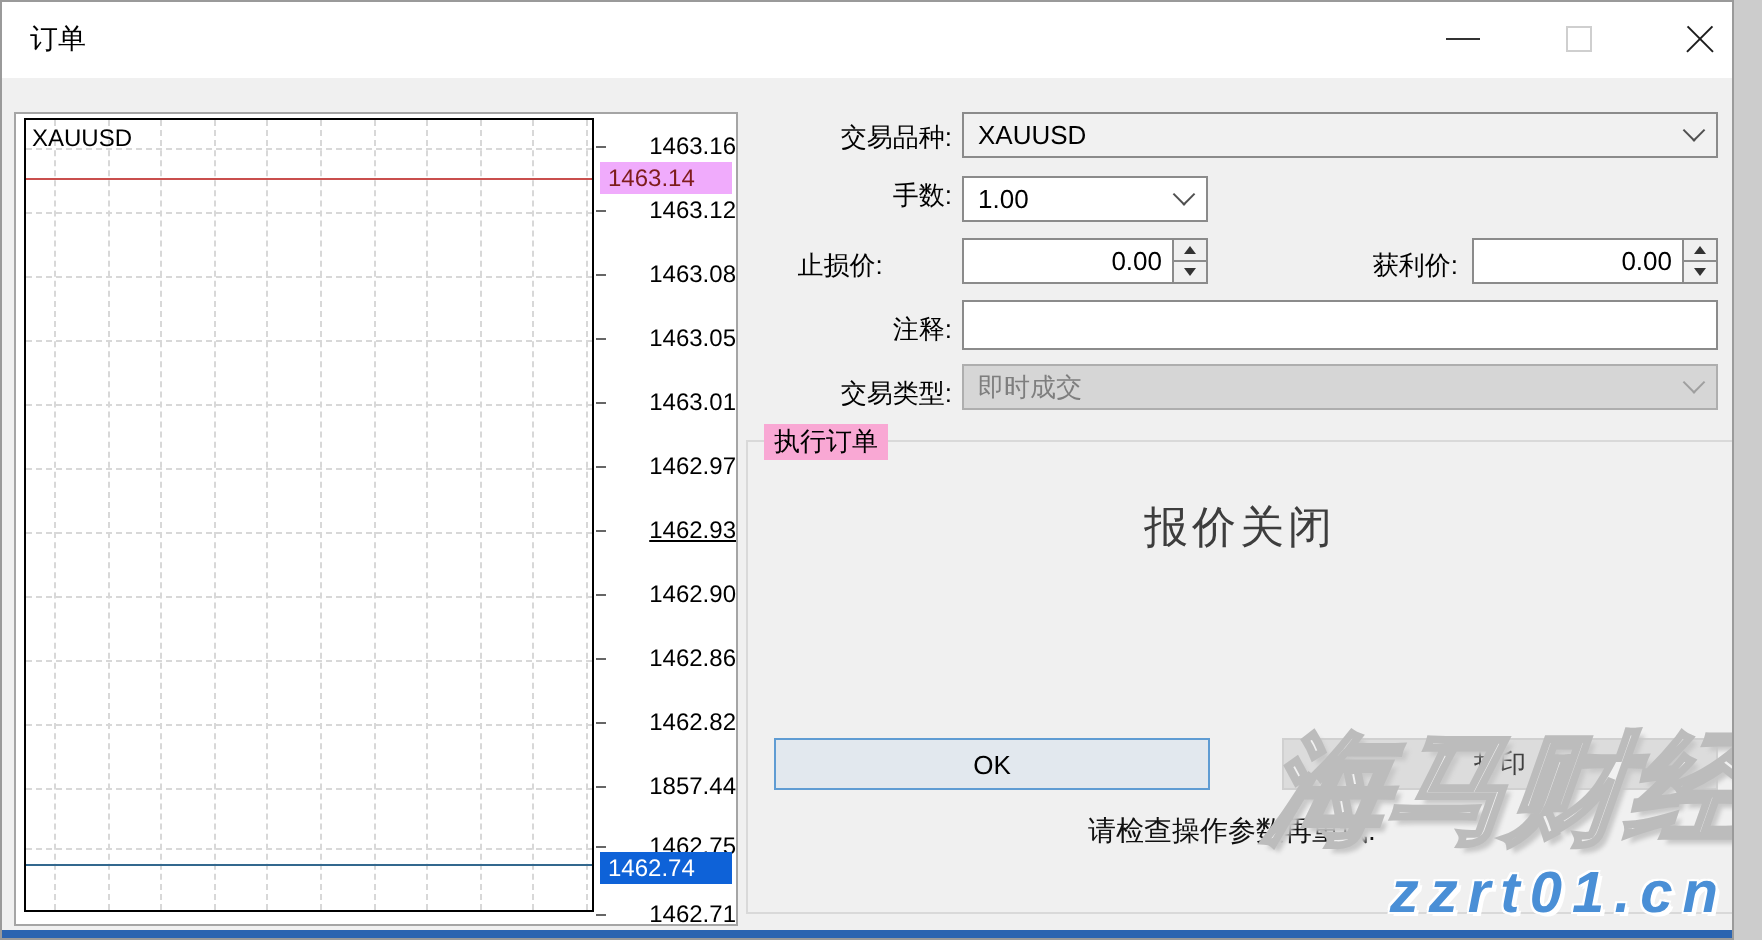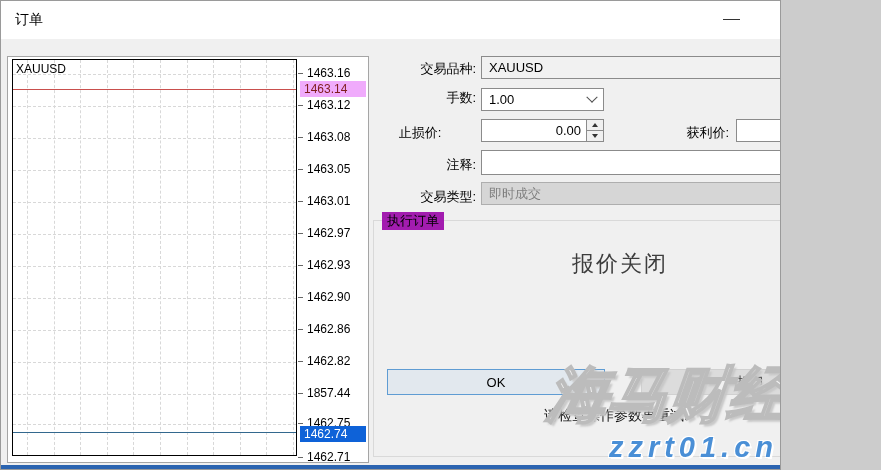--- a/index.html
+++ b/index.html
@@ -1,17 +1,17 @@
 <!DOCTYPE html>
 <html><head>
 <meta charset="utf-8">
 <style>
   * { margin:0; padding:0; box-sizing:border-box; font-family:"Liberation Sans", sans-serif; }
   body { background:#cccccc; }
-  .window { position:relative; width:781px; height:470px; background:#f0f0f0;
+  .window { position:relative; width:867px; height:470px; background:#f0f0f0;
             border:1px solid #9a9a9a; overflow:hidden;padding-left:23px; }
 
   
   .titlebar { position:absolute; left:0; top:0; width:100%; height:38px; background:#ffffff; }
   .title { position:absolute; left:14px; top:10px; font-size:14px; color:#000; }
   .ctrl { position:absolute; top:0; width:34px; height:38px; cursor:default; }
   .ctrl-min { left:714px; } .ctrl-max { left:772px; } .ctrl-close { left:832px; }
   .min-glyph { position:absolute; left:8px; top:18px; width:17px; height:1px; background:#333; }
   .max-glyph { position:absolute; left:10px; top:12px; width:13px; height:13px; border:1px solid #cfcfcf; }
   .close-glyph { position:absolute; left:8px; top:10px; width:18px; height:18px; }
@@ -25,21 +25,21 @@
                  background:#ffffff; border:1px solid #a5a5a5; }
   .chart-plot { position:absolute; left:4px; top:2px; width:285px; height:397px;
                 border:1px solid #000; background:#fff; overflow:hidden; }
   .symbol { position:absolute; left:3px; top:2px; font-size:12px; color:#000; z-index:3; }
   .hgrid { position:absolute; left:0; right:0; height:0; border-top:1px dashed #d8d8d8; }
   .vgrid { position:absolute; top:0; bottom:0; width:0; border-left:1px dashed #d8d8d8; }
   .price-line { position:absolute; left:0; right:0; height:1px; z-index:2; }
 
   .price-scale { position:absolute; left:0; top:0; width:100%; height:100%; }
   .ps-row { position:absolute; left:290px; width:70px; height:16px; display:flex;
-            align-items:center; font-size:12px; color:#000; }
+            align-items:center; font-size:12px; color:#000;justify-content:space-between; }
   .ps-tick { width:5px; height:1px; background:#666; margin-right:4px; flex:0 0 auto; }
   .ps-row.hl { left:292px; width:66px; padding-left:4px; }
 
   
   .flabel { position:absolute; left:363px; width:112px; text-align:right; font-size:13px; color:#000; }
   .lbl-symbol { top:59px; } .lbl-lots { top:88px; } .lbl-sl { top:123px;text-align:center; }
   .lbl-comment { top:155px; } .lbl-type { top:187px; }
   .lbl-tp { position:absolute; left:618px; width:110px; text-align:right; font-size:13px; top:123px; }
 
   
@@ -64,21 +64,21 @@
                    border-left:3.5px solid transparent; border-right:3.5px solid transparent; }
   .spin-b.up::after { border-bottom:4px solid #333; }
   .spin-b.down::after { border-top:4px solid #333; }
 
   .comment-input { position:absolute; left:480px; top:149px; width:378px; height:25px;
                    border:1px solid #8b8b8b; background:#fff; font-size:13px; padding:0 5px; outline:none; }
 
   
   .groupbox { position:absolute; left:372px; top:219px; width:494px; height:237px;
               border:1px solid #d9d9d9; }
-  .legend { position:absolute; top:-9px; left:8px; background:#a21caf; padding:0 5px; font-size:13px; color:#000; }
+  .legend { position:absolute; top:-9px; left:8px; background:#f9a8d4; padding:0 5px; font-size:13px; color:#000; }
   .quote-closed { position:absolute; left:0; top:28px; width:100%; text-align:center;
                   font-size:22px; color:#3d3d3d; letter-spacing:2px; }
 
   .btn { position:absolute; top:368px; width:218px; height:26px; font-size:13px; text-align:center; }
   .ok-btn { left:386px; background:#e2e8ee; border:1px solid #5f9cd3; color:#000; }
   .print-btn { left:640px; background:#dcdcdc; border:1px solid #d0d0d0; color:#404040; }
   .hint { position:absolute; left:455px; top:406px; width:320px; text-align:center;
           font-size:14px; color:#111; }
 
   
@@ -164,21 +164,21 @@
           <span>1463.05</span>
         </div>
         <div class="ps-row" style="top: 136px;">
           <span class="ps-tick"></span>
           <span>1463.01</span>
         </div>
         <div class="ps-row" style="top: 168px;">
           <span class="ps-tick"></span>
           <span>1462.97</span>
         </div>
-        <div class="ps-row" style="top: 200px;">
+        <div class="ps-row" style="top: 200px; text-decoration: underline;">
           <span class="ps-tick"></span>
           <span>1462.93</span>
         </div>
         <div class="ps-row" style="top: 232px;">
           <span class="ps-tick"></span>
           <span>1462.90</span>
         </div>
         <div class="ps-row" style="top: 264px;">
           <span class="ps-tick"></span>
           <span>1462.86</span>

